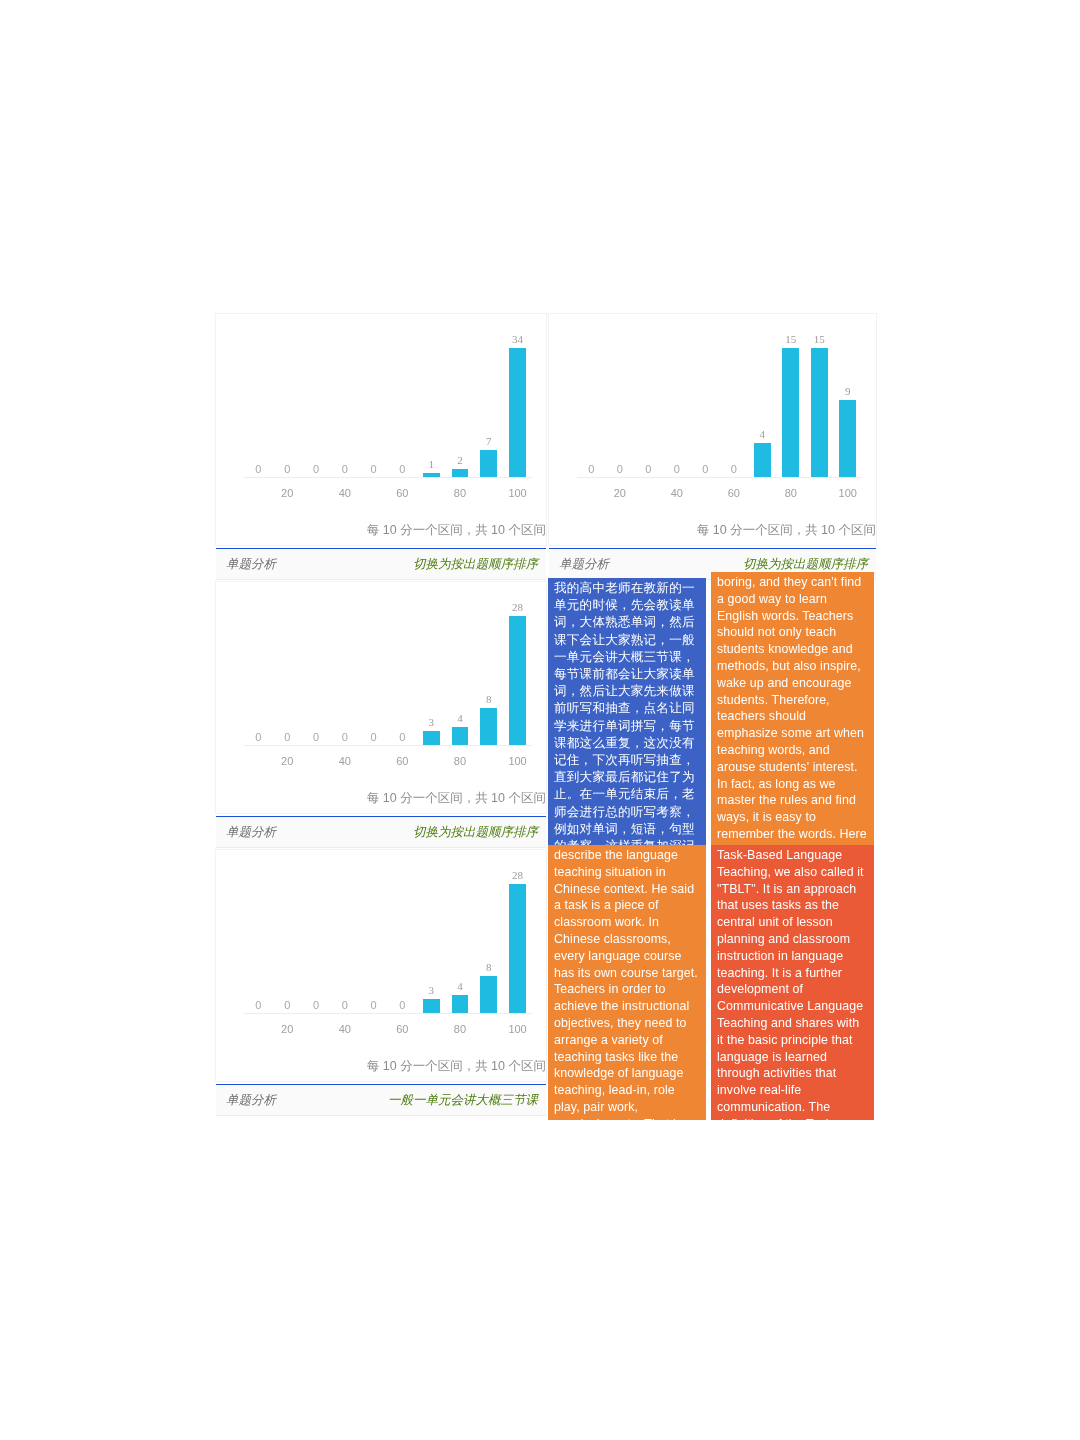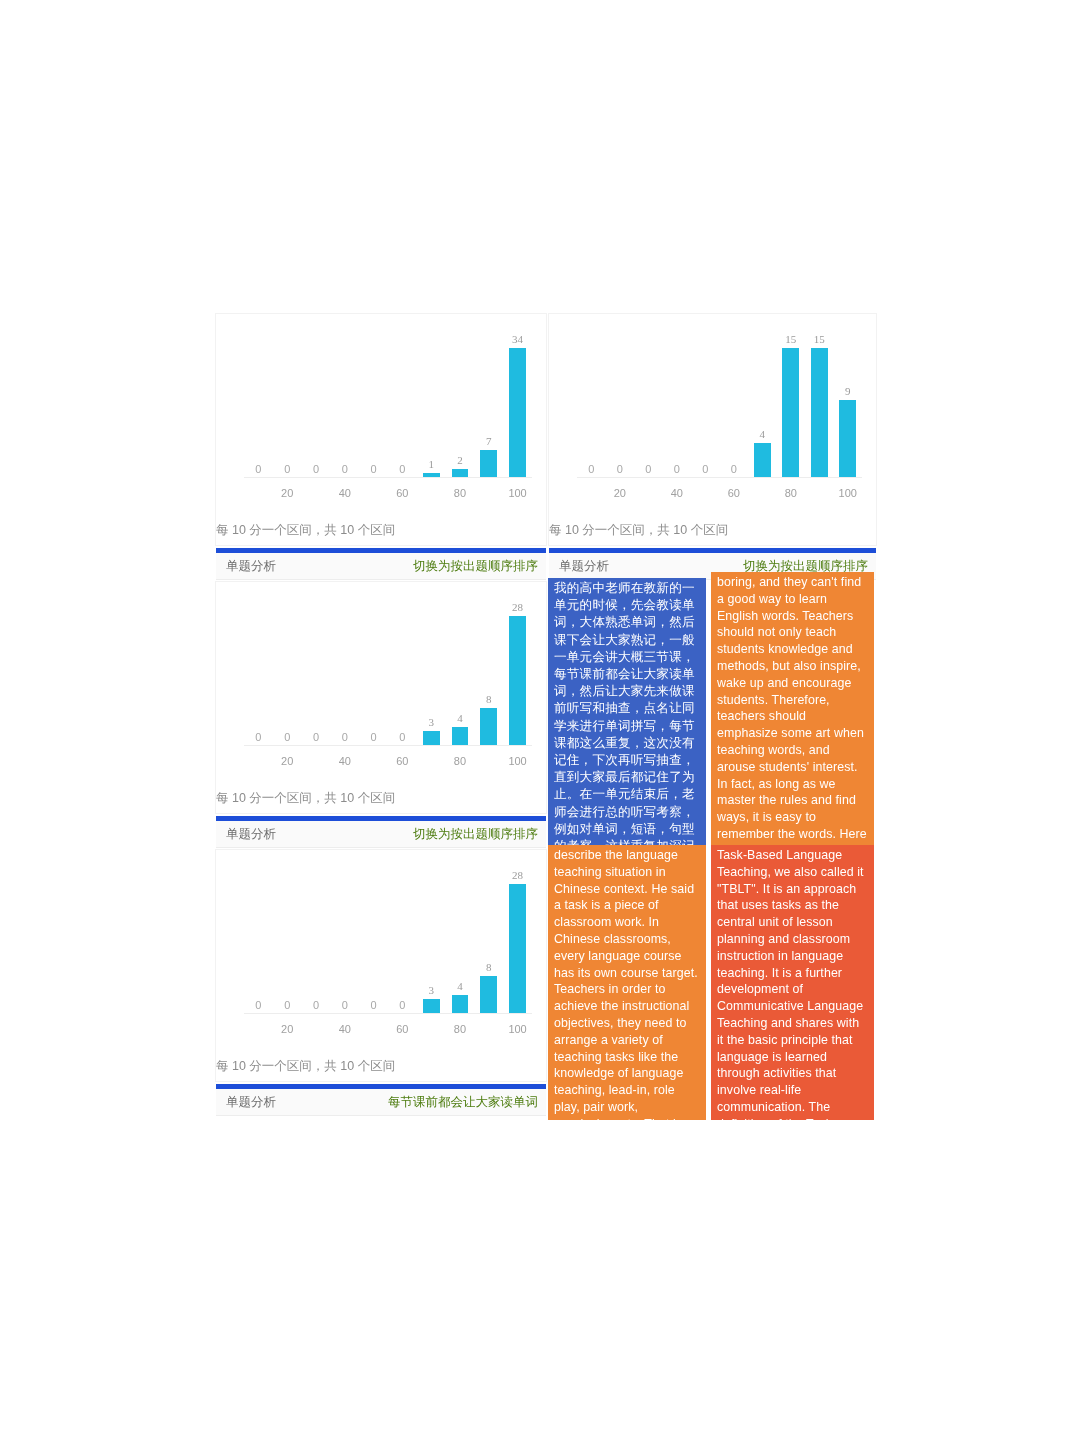--- a/index.html
+++ b/index.html
@@ -74,33 +74,34 @@
   }
   .xtick span{
     position:absolute;
     left:50%;
     transform:translateX(-50%);
     white-space:nowrap;
   }
   .caption{
     position:absolute;
     left:0;right:0;
-    text-align:left;
+    text-align:right;
     font-size:12.5px;
     color:#8c8c8c;
     line-height:1;
   }
 
   
   .toolbar{
     position:absolute;
     background:#fafafa;
-    border-top:5px solid #1d4ed8;
+    border-top:1px solid #1d4ed8;
     border-bottom:1px solid #ededed;
     box-sizing:border-box;
+    font-style:italic;
   }
   .tb-title{
     position:absolute;
     left:10px;top:50%;
     transform:translateY(-50%);
     font-size:12.5px;
     color:#6d6d6d;
     white-space:nowrap;
   }
   .tb-link{
@@ -441,21 +442,21 @@
           <div class="xtick">
             <span>100</span>
           </div>
         </div>
     </div>
   </div>
   <div class="caption" style="left:216px;top:1060px;width:330px;">每 10 分一个区间，共 10 个区间</div>
 
   <div class="toolbar" style="left:216px;top:1084px;width:330px;height:32px;">
     <span class="tb-title">单题分析</span>
-    <span class="tb-link">每节课前都会让大家读单词</span>
+    <span class="tb-link">一般一单元会讲大概三节课</span>
   </div>
 
   <div class="panel blue cn" style="left:548px;top:578px;width:158px;height:272px;">
     <span class="panel-inner">我的高中老师在教新的一单元的时候，先会教读单词，大体熟悉单词，然后课下会让大家熟记，一般一单元会讲大概三节课，每节课前都会让大家读单词，然后让大家先来做课前听写和抽查，点名让同学来进行单词拼写，每节课都这么重复，这次没有记住，下次再听写抽查，直到大家最后都记住了为止。在一单元结束后，老师会进行总的听写考察，例如对单词，短语，句型的考察。这样重复加深记忆，会使同学们很牢固的记住这些</span>
   </div>
 
   <div class="panel orange" style="left:548px;top:845px;width:158px;height:275px;">
     <span class="panel-inner">describe the language teaching situation in Chinese context. He said a task is a piece of classroom work. In Chinese classrooms, every language course has its own course target. Teachers in order to achieve the instructional objectives, they need to arrange a variety of teaching tasks like the knowledge of language teaching, lead-in, role play, pair work, conclusion, etc. That is what I think Nunan so-called comprehending</span>
   </div>
 

